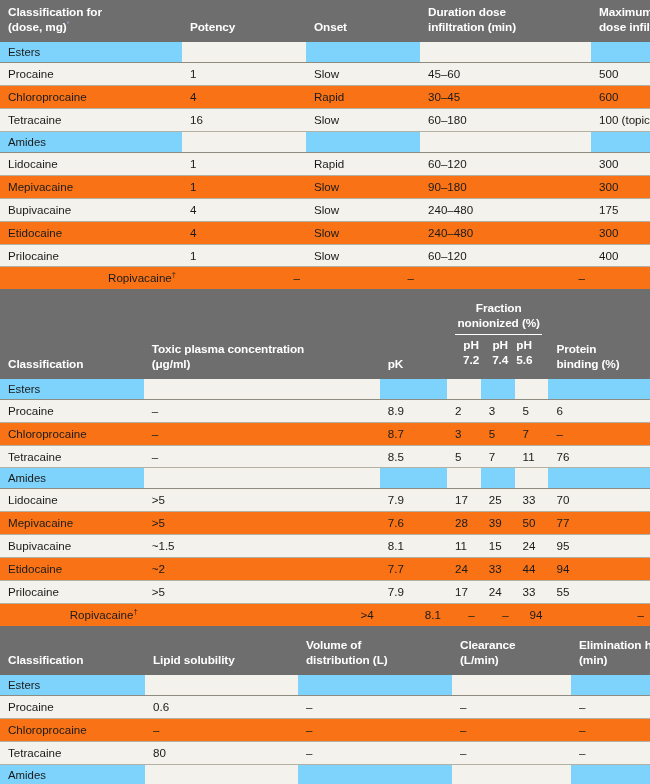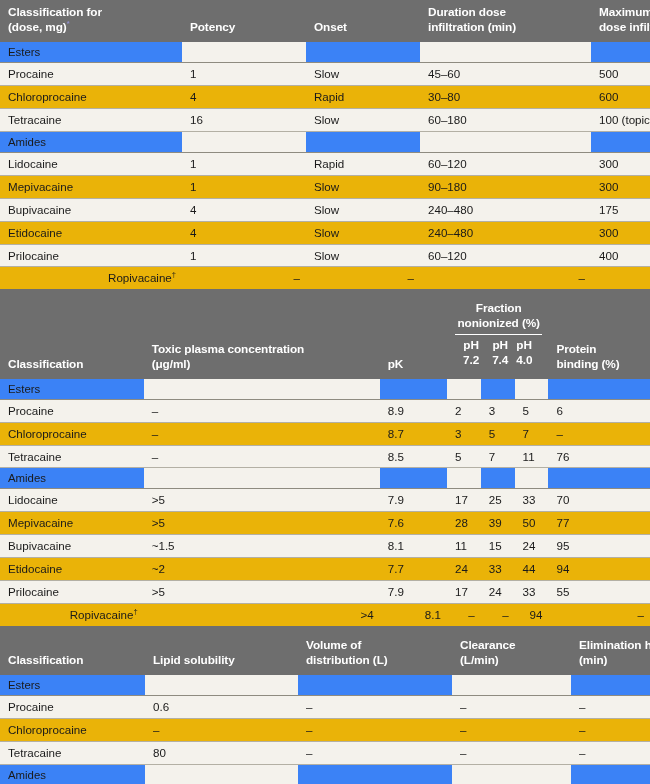--- a/index.html
+++ b/index.html
@@ -56,36 +56,36 @@
   }
   .sup {
     font-size: 7.5px;
     vertical-align: super;
     line-height: 0;
   }
   .sup-blue { color: #8f8fd0; }
 
   
   tr.sect td {
-    background: #3b82f6;
+    background: #7dd3fc;
     font-weight: normal;
     padding: 4px 6px 4px 8px;
     border-bottom: 1px solid #8e8b80;
     font-size: 11.4px;
   }
   tr.sect td.alt { background: #f4f2ec; }
 
   tr.row td {
     padding: 4px 6px 4px 8px;
     border-bottom: 1px solid #b3b0a4;
     line-height: 1.2;
     font-size: 11.6px;
   }
   tr.row.lt td { background: #f4f2ec; }
-  tr.row.dk td { background: #eab308; margin-left: 32px; }
+  tr.row.dk td { background: #f97316; margin-left: 32px; }
   tr.row.last td { border-bottom: none; text-align: right; }
 
   td.c-name  { width: 168px; }
   td.c2      { width: 110px; }
   td.c3      { width: 100px; }
   td.c4      { width: 157px; }
   td.c5      { width: 115px; }
 
   
   td.d-name { width: 112px; }
@@ -142,21 +142,21 @@
       <td>Procaine</td>
       <td>1</td>
       <td>Slow</td>
       <td>45–60</td>
       <td>500</td>
     </tr>
     <tr class="row dk">
       <td>Chloroprocaine</td>
       <td>4</td>
       <td>Rapid</td>
-      <td>30–80</td>
+      <td>30–45</td>
       <td>600</td>
     </tr>
     <tr class="row lt">
       <td>Tetracaine</td>
       <td>16</td>
       <td>Slow</td>
       <td>60–180</td>
       <td>100 (topical)</td>
     </tr>
 
@@ -221,21 +221,21 @@
       <td class="d-conc">
         <span>Toxic plasma concentration</span><br>
         <span>(μg/ml)</span>
       </td>
       <td class="d-pk">pK</td>
       <td class="d-ph grp" colspan="3">
         <span class="grp-title">Fraction nonionized (%)</span>
         <span style="display:flex;">
           <span style="flex:1;text-align:center;padding-left:3px;">pH 7.2</span>
           <span style="flex:1;text-align:center;padding-left:3px;">pH 7.4</span>
-          <span style="flex:1;text-align:left;padding-left:3px;">pH 4.0</span>
+          <span style="flex:1;text-align:left;padding-left:3px;">pH 5.6</span>
         </span>
       </td>
       <td class="d-prot">
         <span>Protein</span><br>
         <span>binding (%)</span>
       </td>
     </tr>
 
     <tr class="sect">
       <td>Esters</td>

